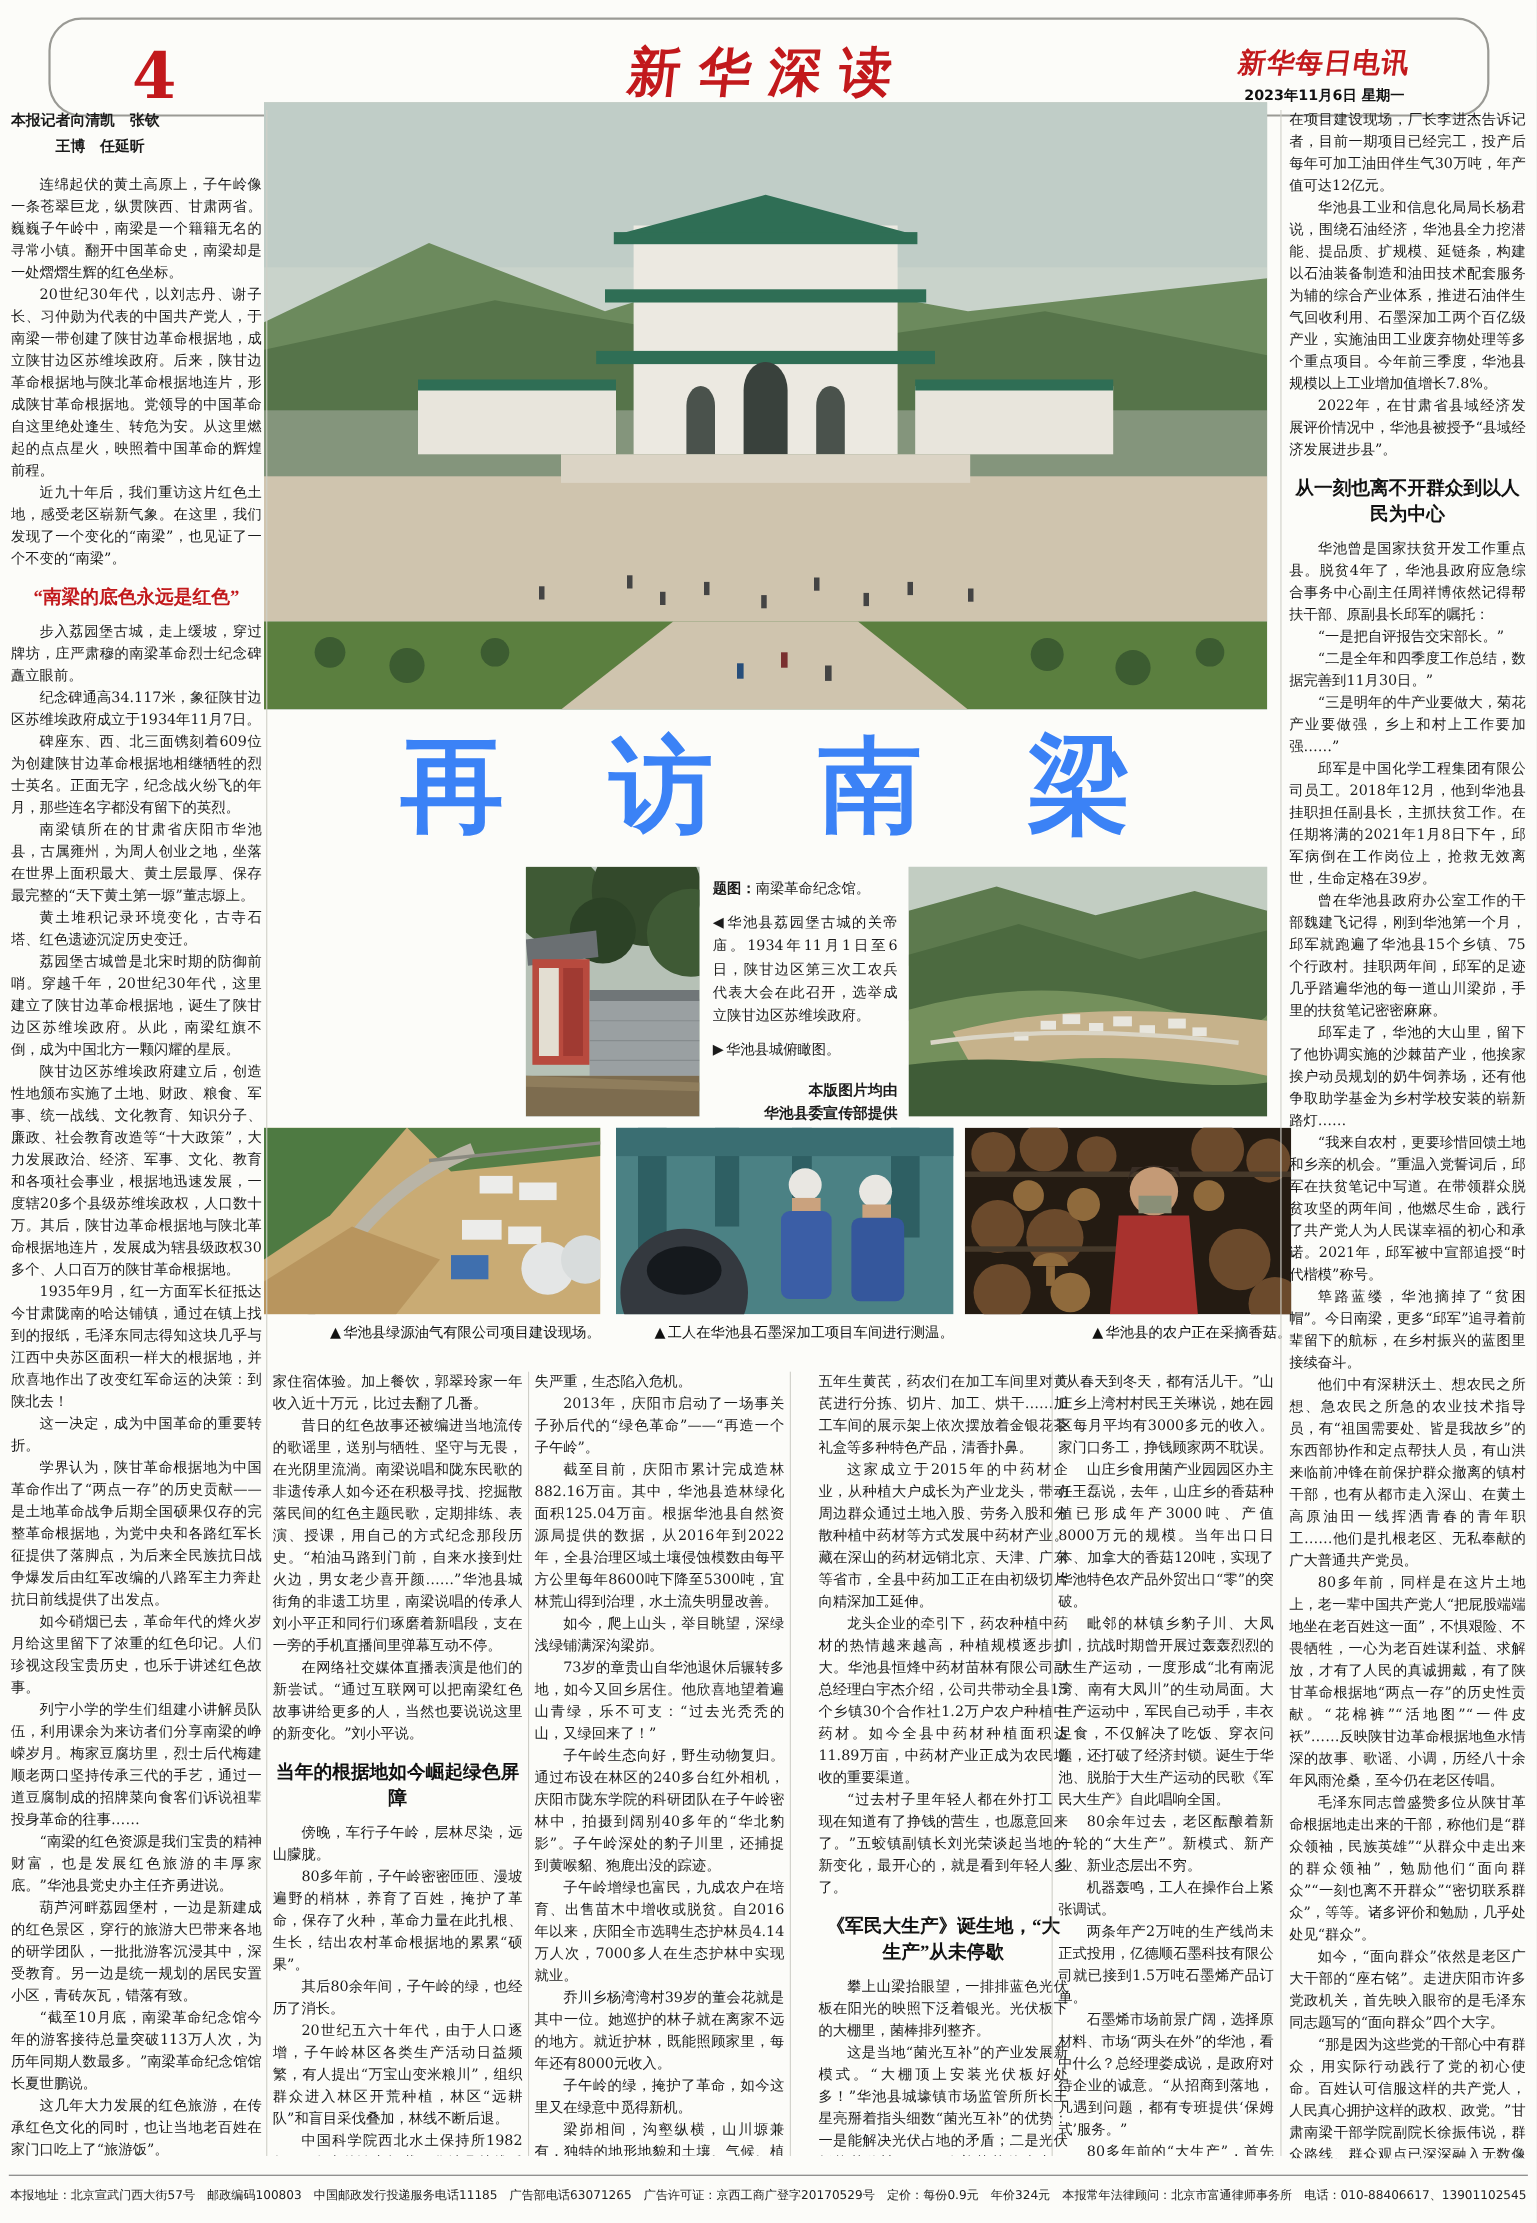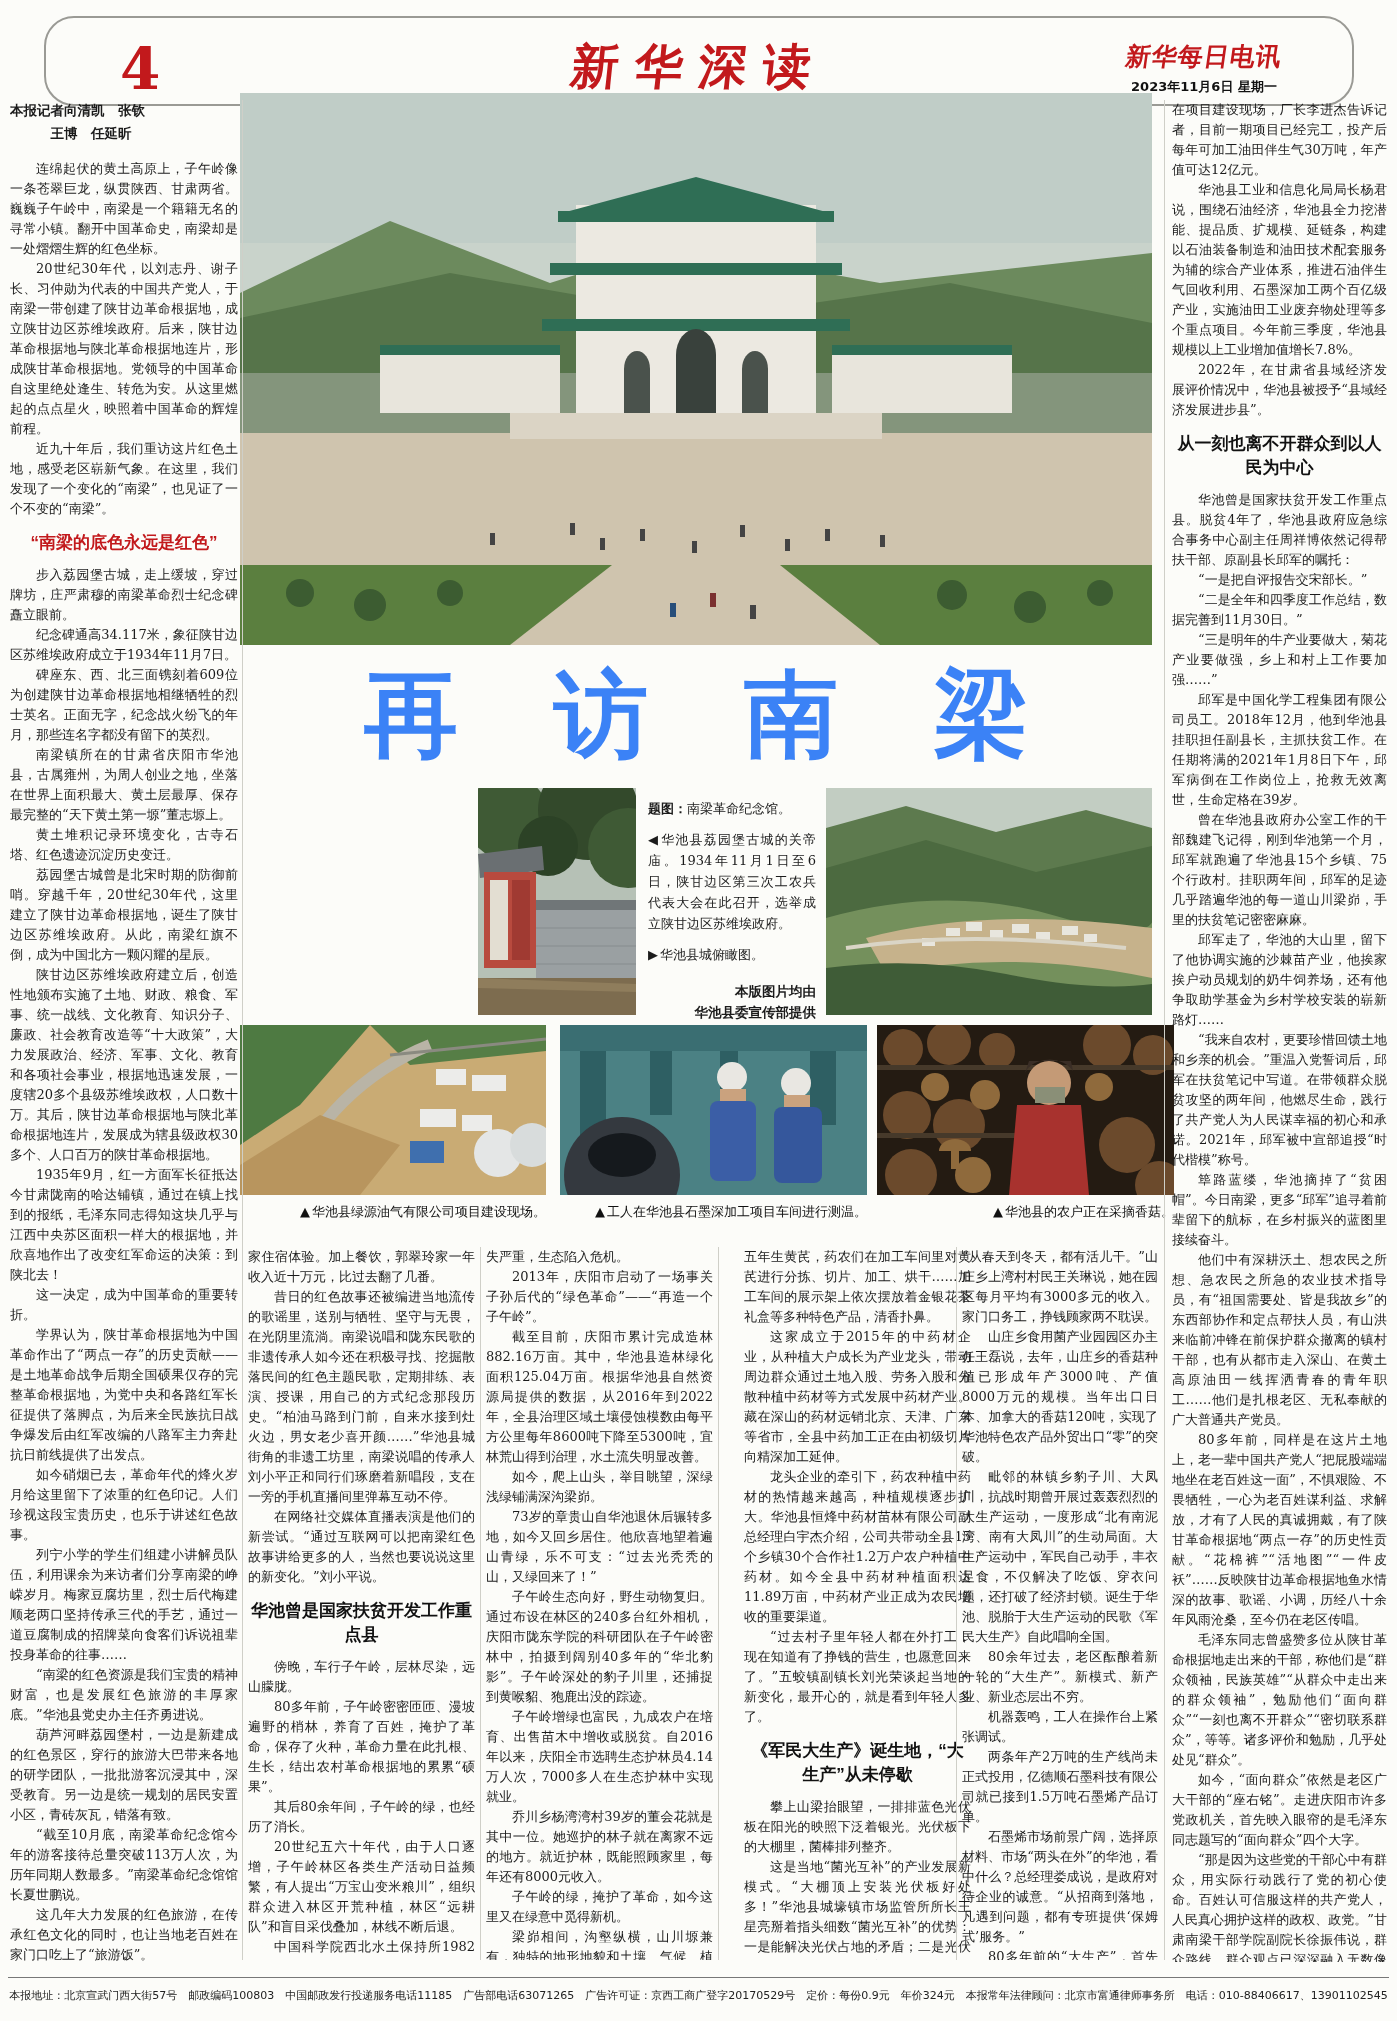--- a/index.html
+++ b/index.html
@@ -23,21 +23,21 @@
   
   .tcol{position:absolute;overflow:hidden;text-align:justify;
         font-size:13px;line-height:20px;}
   .para{margin:0;text-indent:2em;}
   .para.cont{text-indent:0;}
   .byline{margin:0 0 3px 0;text-indent:0;font-weight:700;font-size:13.5px;
           font-family:"DejaVu Sans","Liberation Sans",sans-serif;}
   .byline.gap{margin-bottom:16px;}
   .subhead{margin:12px 0 10px 0;font-size:17px;line-height:24px;text-align:center;
            font-weight:700;color:#111;
-           font-family:Liberation Sans, sans-serif;}
+           font-family:Liberation Serif, serif;}
   .subhead.red{color:#c2191c;}
 
   
   .headline-wrap{position:absolute;left:240px;top:648px;width:912px;height:132px;
                  display:flex;align-items:center;justify-content:center;}
   .headline-text{font-size:94px;font-weight:700;white-space:nowrap;color:#3b82f6;
                  letter-spacing:96px;margin-right:-96px;line-height:1;}
 
   
   .ph{position:absolute;overflow:hidden;background:#b9c2b8;}
@@ -289,21 +289,21 @@
       <p class="para">列宁小学的学生们组建小讲解员队伍，利用课余为来访者们分享南梁的峥嵘岁月。梅家豆腐坊里，烈士后代梅建顺老两口坚持传承三代的手艺，通过一道豆腐制成的招牌菜向食客们诉说祖辈投身革命的往事……</p>
       <p class="para">“南梁的红色资源是我们宝贵的精神财富，也是发展红色旅游的丰厚家底。”华池县党史办主任齐勇进说。</p>
       <p class="para">葫芦河畔荔园堡村，一边是新建成的红色景区，穿行的旅游大巴带来各地的研学团队，一批批游客沉浸其中，深受教育。另一边是统一规划的居民安置小区，青砖灰瓦，错落有致。</p>
       <p class="para">“截至10月底，南梁革命纪念馆今年的游客接待总量突破113万人次，为历年同期人数最多。”南梁革命纪念馆馆长夏世鹏说。</p>
       <p class="para">这几年大力发展的红色旅游，在传承红色文化的同时，也让当地老百姓在家门口吃上了“旅游饭”。</p>
     </div>
   <div class="tcol" style="left:248px;top:1247px;width:227px;height:713px">
       <p class="para cont">家住宿体验。加上餐饮，郭翠玲家一年收入近十万元，比过去翻了几番。</p>
       <p class="para">昔日的红色故事还被编进当地流传的歌谣里，送别与牺牲、坚守与无畏，在光阴里流淌。南梁说唱和陇东民歌的非遗传承人如今还在积极寻找、挖掘散落民间的红色主题民歌，定期排练、表演、授课，用自己的方式纪念那段历史。“柏油马路到门前，自来水接到灶火边，男女老少喜开颜……”华池县城街角的非遗工坊里，南梁说唱的传承人刘小平正和同行们琢磨着新唱段，支在一旁的手机直播间里弹幕互动不停。</p>
       <p class="para">在网络社交媒体直播表演是他们的新尝试。“通过互联网可以把南梁红色故事讲给更多的人，当然也要说说这里的新变化。”刘小平说。</p>
-      <h3 class="subhead">华池曾是国家扶贫开发工作重点县</h3>
+      <h3 class="subhead">当年的根据地如今崛起绿色屏障</h3>
       <p class="para">傍晚，车行子午岭，层林尽染，远山朦胧。</p>
       <p class="para">80多年前，子午岭密密匝匝、漫坡遍野的梢林，养育了百姓，掩护了革命，保存了火种，革命力量在此扎根、生长，结出农村革命根据地的累累“硕果”。</p>
       <p class="para">其后80余年间，子午岭的绿，也经历了消长。</p>
       <p class="para">20世纪五六十年代，由于人口逐增，子午岭林区各类生产活动日益频繁，有人提出“万宝山变米粮川”，组织群众进入林区开荒种植，林区“远耕队”和盲目采伐叠加，林线不断后退。</p>
       <p class="para">中国科学院西北水土保持所1982年5月发表的论文记载，华池县林线后移40华里。文章称，这种“毁掉林海，危及粮仓”的状况如果继续发展下去，将造成严重的生态灾难。</p>
     </div>
   <div class="tcol" style="left:486px;top:1247px;width:227px;height:713px">
       <p class="para cont">失严重，生态陷入危机。</p>
       <p class="para">2013年，庆阳市启动了一场事关子孙后代的“绿色革命”——“再造一个子午岭”。</p>
       <p class="para">截至目前，庆阳市累计完成造林882.16万亩。其中，华池县造林绿化面积125.04万亩。根据华池县自然资源局提供的数据，从2016年到2022年，全县治理区域土壤侵蚀模数由每平方公里每年8600吨下降至5300吨，宜林荒山得到治理，水土流失明显改善。</p>

